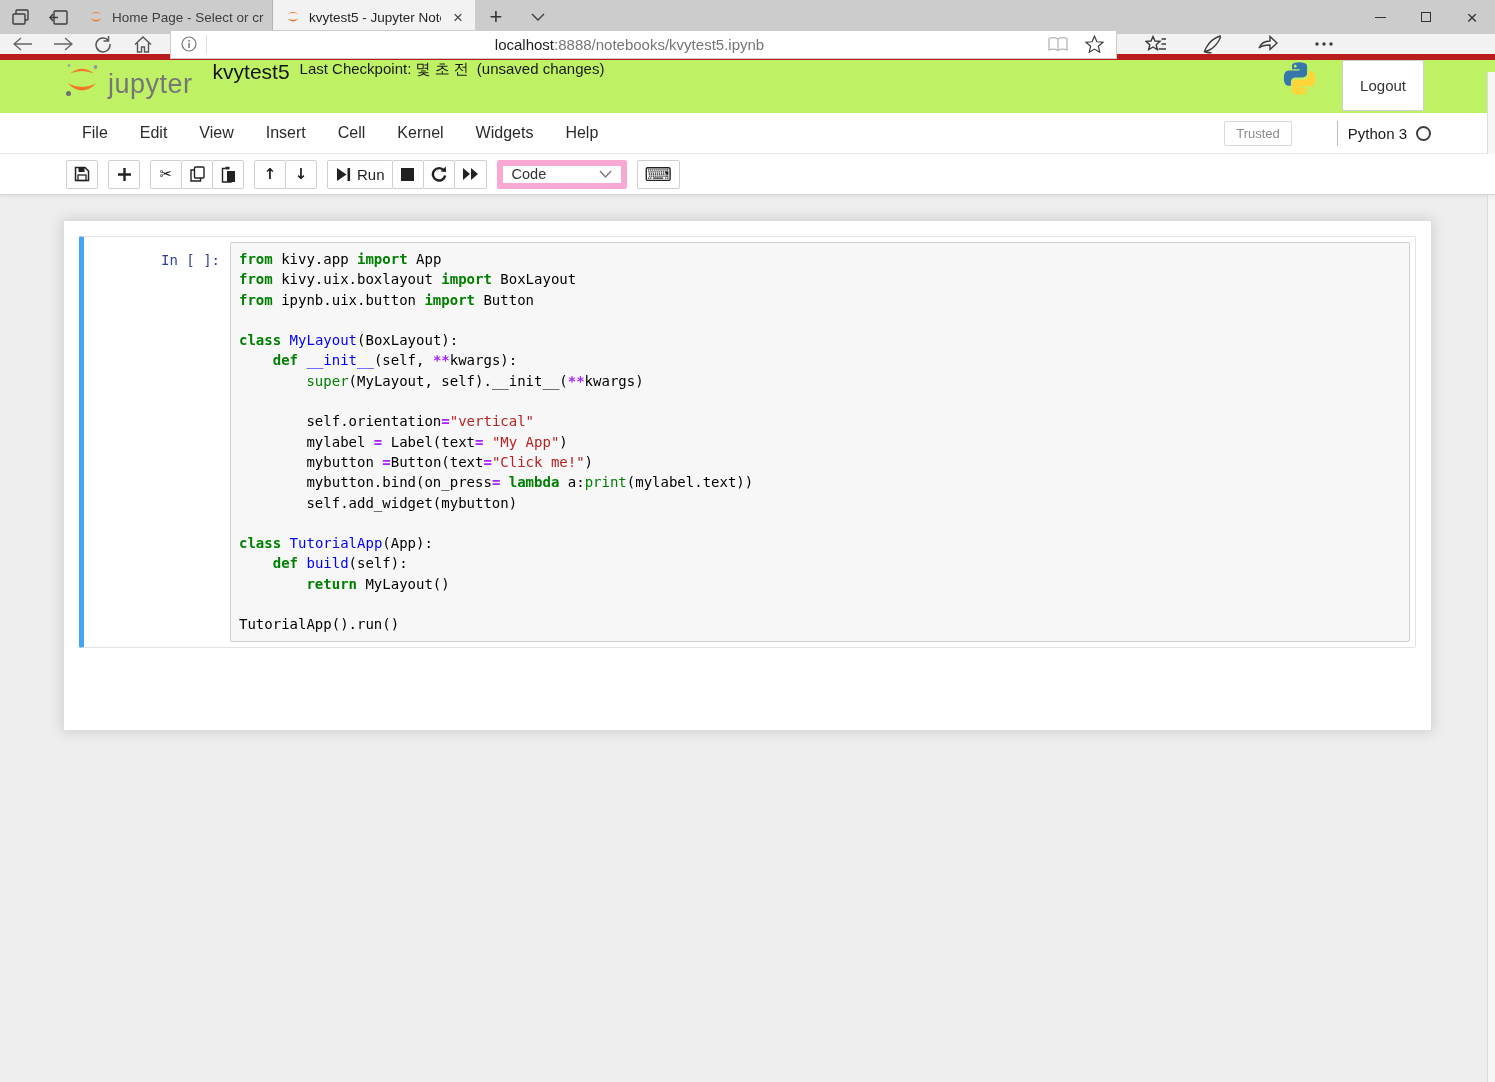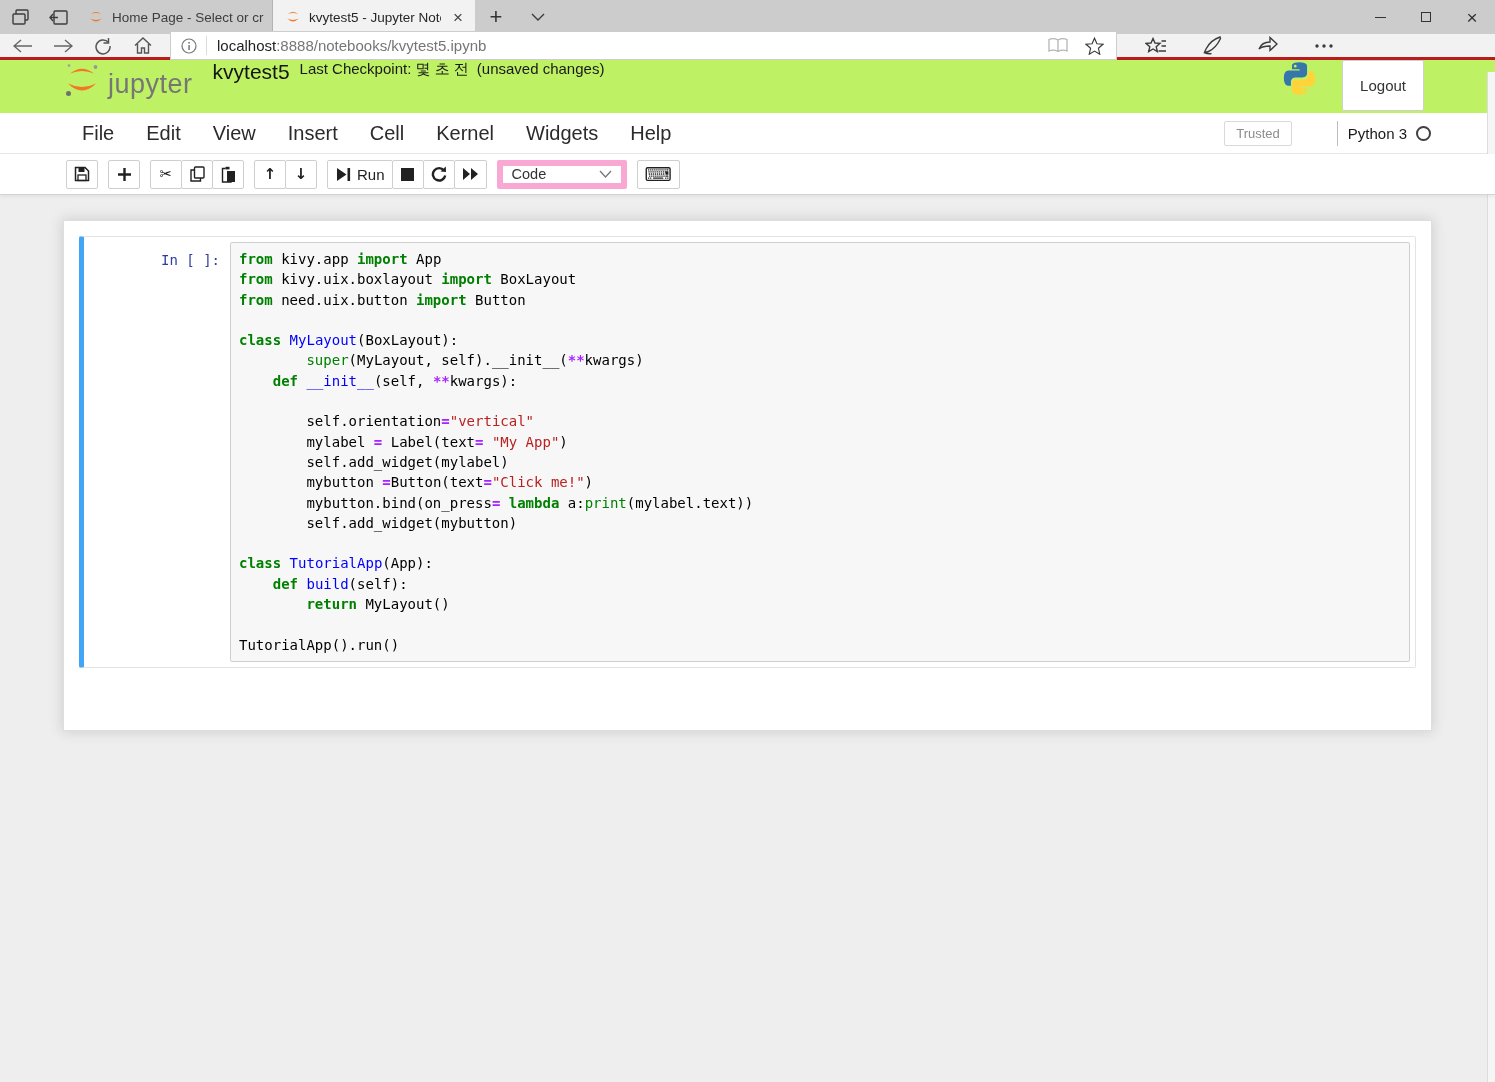--- a/index.html
+++ b/index.html
@@ -18,21 +18,21 @@
   .tab-close { font-size: 17px; color: #444; padding: 0 4px; line-height: 1; }
   .newtab { width: 42px; display: flex; align-items: center; justify-content: center; font-size: 22px; color: #333; font-weight: 300; }
   .tab-chevron { width: 42px; display: flex; align-items: center; justify-content: center; }
   .tb-spacer { flex: 1; }
   .wc { width: 46px; display: flex; align-items: center; justify-content: center; color: #333; }
   .wc-min { width: 11px; height: 1px; background: #333; display: block; }
   .wc-max { width: 10px; height: 10px; border: 1px solid #333; display: block; }
   .wc-close { font-size: 19px; line-height: 1; font-weight: 300; }
 
   
-  .addressbar { height: 26px; background: #f2f2f2; display: flex; align-items: center; border-bottom: 3px solid #b91c1c; }
+  .addressbar { height: 26px; background: #f2f2f2; display: flex; align-items: center; border-bottom: 6px solid #b91c1c; text-align: center; }
   .nav-icons { display: flex; align-items: center; gap: 6px; padding: 0 10px 0 6px; }
   .nav-btn { width: 34px; height: 30px; display: flex; align-items: center; justify-content: center; color: #555; }
   .url-box { width: 947px; height: 29px; background: #fff; border: 1px solid #cdcdcd; display: flex; align-items: center; padding: 0 6px 0 10px; }
   .info-icon { flex: none; }
   .url-div { width: 1px; height: 19px; background: #dcdcdc; margin: 0 10px 0 9px; }
   .url-text { font-size: 15px; color: #767676; white-space: nowrap; overflow: hidden; flex: 1; }
   .url-text .host { color: #1f1f1f; }
   .urlbox-icons { display: flex; align-items: center; gap: 4px; }
   .ub-btn { width: 32px; height: 26px; display: flex; align-items: center; justify-content: center; }
   .bar-right-icons { display: flex; align-items: center; margin-left: 24px; gap: 26px; }
@@ -44,21 +44,21 @@
   .jlogo-text { font-size: 27px; color: #767677; letter-spacing: 0.5px; line-height: 1; padding-bottom: 2px; }
   .nb-title { margin-left: 20px; font-size: 21px; color: #141414; font-weight: 500; }
   .checkpoint { margin-left: 10px; font-size: 15px; color: #1a1a1a; }
   .unsaved { margin-left: 8px; font-size: 15px; color: #1a1a1a; }
   .jh-spacer { flex: 1; }
   .logout-btn { margin: 0 71px 0 24px; padding: 16px 17px; font-size: 15px; color: #333;
                 background: #fff; border: 1px solid #cfcfcf; border-radius: 2px; }
 
   
   .menubar { height: 41px; background: #fff; border-bottom: 1px solid #e7e7e7; display: flex; align-items: center; padding-left: 66px; }
-  .menu-item { padding: 0 16px; font-size: 20px; color: #2b2b2b; line-height: 40px; }
+  .menu-item { padding: 0 16px; font-size: 16px; color: #2b2b2b; line-height: 40px; }
   .menubar-right { margin-left: auto; display: flex; align-items: center; padding-right: 64px; }
   .trusted-badge { font-size: 13px; color: #8c8c8c; border: 1px solid #d9d9d9; border-radius: 2px; padding: 4px 11px; }
   .kernel-sep { width: 1px; height: 25px; background: #bdbdbd; margin: 0 10px 0 45px; }
   .kernel-name { font-size: 15px; color: #1a1a1a; margin-right: 9px; }
   .kernel-ind { width: 15px; height: 15px; border: 2px solid #404040; border-radius: 50%; }
 
   
   .toolbar { height: 41px; background: #fff; display: flex; align-items: center; padding-left: 66px; gap: 10px;
              border-bottom: 1px solid #d4d4d4; box-shadow: 0 2px 3px rgba(0,0,0,0.05); position: relative; z-index: 2; }
   .btn-group { display: flex; }
@@ -357,29 +357,28 @@
   </div>
 
   <div class="nbarea">
     <div class="nb-container">
       <div class="cell">
         <div class="prompt">In [ ]:</div>
         <div class="input-area">
           <div>
               <div class="code-line"><span class="tk-kw">from</span><span class="tk-pl"> kivy.app </span><span class="tk-kw">import</span><span class="tk-pl"> App</span></div>
               <div class="code-line"><span class="tk-kw">from</span><span class="tk-pl"> kivy.uix.boxlayout </span><span class="tk-kw">import</span><span class="tk-pl"> BoxLayout</span></div>
-              <div class="code-line"><span class="tk-kw">from</span><span class="tk-pl"> need.uix.button </span><span class="tk-kw">import</span><span class="tk-pl"> Button</span></div>
+              <div class="code-line"><span class="tk-kw">from</span><span class="tk-pl"> ipynb.uix.button </span><span class="tk-kw">import</span><span class="tk-pl"> Button</span></div>
               <div class="code-line">&nbsp;</div>
               <div class="code-line"><span class="tk-kw">class</span><span class="tk-pl"> </span><span class="tk-df">MyLayout</span><span class="tk-pl">(BoxLayout):</span></div>
+              <div class="code-line"><span class="tk-pl">    </span><span class="tk-kw">def</span><span class="tk-pl"> </span><span class="tk-df">__init__</span><span class="tk-pl">(self, </span><span class="tk-op">**</span><span class="tk-pl">kwargs):</span></div>
               <div class="code-line"><span class="tk-pl">        </span><span class="tk-bi">super</span><span class="tk-pl">(MyLayout, self).__init__(</span><span class="tk-op">**</span><span class="tk-pl">kwargs)</span></div>
-              <div class="code-line"><span class="tk-pl">    </span><span class="tk-kw">def</span><span class="tk-pl"> </span><span class="tk-df">__init__</span><span class="tk-pl">(self, </span><span class="tk-op">**</span><span class="tk-pl">kwargs):</span></div>
               <div class="code-line">&nbsp;</div>
               <div class="code-line"><span class="tk-pl">        self.orientation</span><span class="tk-op">=</span><span class="tk-st">"vertical"</span></div>
               <div class="code-line"><span class="tk-pl">        mylabel </span><span class="tk-op">=</span><span class="tk-pl"> Label(text</span><span class="tk-op">=</span><span class="tk-pl"> </span><span class="tk-st">"My App"</span><span class="tk-pl">)</span></div>
-              <div class="code-line"><span class="tk-pl">        self.add_widget(mylabel)</span></div>
               <div class="code-line"><span class="tk-pl">        mybutton </span><span class="tk-op">=</span><span class="tk-pl">Button(text</span><span class="tk-op">=</span><span class="tk-st">"Click me!"</span><span class="tk-pl">)</span></div>
               <div class="code-line"><span class="tk-pl">        mybutton.bind(on_press</span><span class="tk-op">=</span><span class="tk-pl"> </span><span class="tk-kw">lambda</span><span class="tk-pl"> a:</span><span class="tk-bi">print</span><span class="tk-pl">(mylabel.text))</span></div>
               <div class="code-line"><span class="tk-pl">        self.add_widget(mybutton)</span></div>
               <div class="code-line">&nbsp;</div>
               <div class="code-line"><span class="tk-kw">class</span><span class="tk-pl"> </span><span class="tk-df">TutorialApp</span><span class="tk-pl">(App):</span></div>
               <div class="code-line"><span class="tk-pl">    </span><span class="tk-kw">def</span><span class="tk-pl"> </span><span class="tk-df">build</span><span class="tk-pl">(self):</span></div>
               <div class="code-line"><span class="tk-pl">        </span><span class="tk-kw">return</span><span class="tk-pl"> MyLayout()</span></div>
               <div class="code-line">&nbsp;</div>
               <div class="code-line"><span class="tk-pl">TutorialApp().run()</span></div>
             </div>

